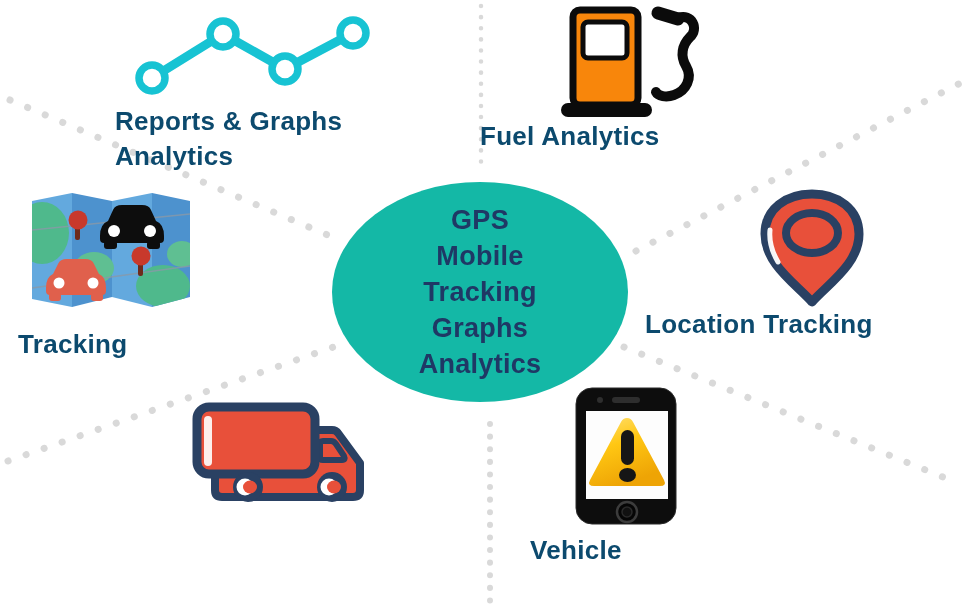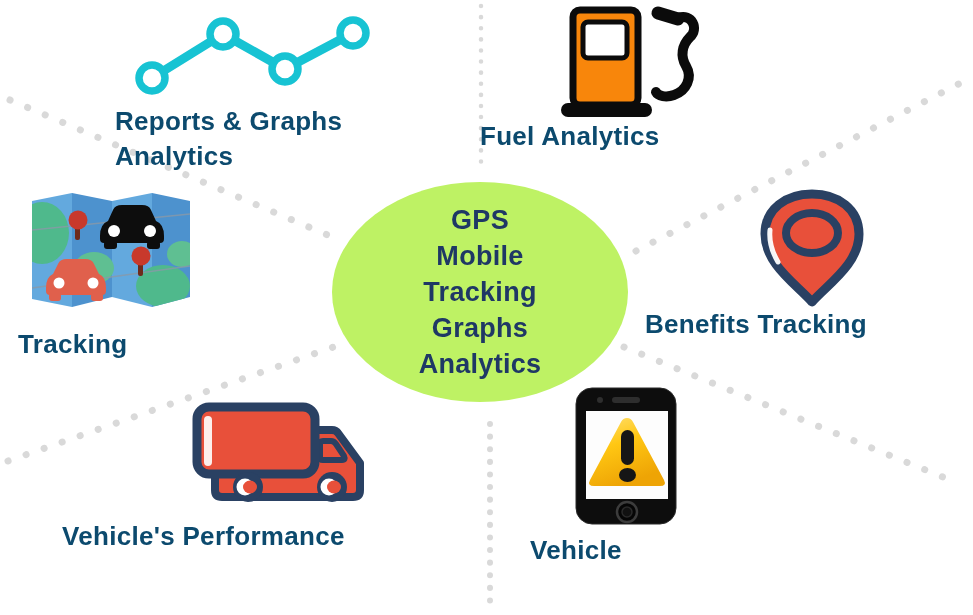--- a/index.html
+++ b/index.html
@@ -7,21 +7,21 @@
     position:relative;width:973px;height:615px;background:#ffffff;
     overflow:hidden;font-family:"Liberation Sans",sans-serif;
   }
   .abs{position:absolute;}
   .label{
     position:absolute;color:#0c4a6e;font-weight:700;font-size:26px;
     line-height:35px;letter-spacing:.3px;white-space:nowrap;
   }
   #center-circle{
     position:absolute;left:332px;top:182px;width:296px;height:220px;
-    background:#bef264;border-radius:50%;
+    background:#14b8a6;border-radius:50%;
     display:flex;flex-direction:column;align-items:center;justify-content:center;
     color:#1F3865;font-weight:700;font-size:27px;line-height:36px;
     text-align:center;letter-spacing:.3px;
   }
 </style>
 </head>
 <body>
 
 <div id="canvas">
 
@@ -152,24 +152,21 @@
 
   <div class="label" style="left:480px;top:119px;width:340px">
     <div>Fuel Analytics</div>
   </div>
 
   <div class="label" style="left:18px;top:327px;width:190px">
     <div>Tracking</div>
   </div>
 
   <div class="label" style="left:645px;top:307px;width:320px">
-    <div>Benefits Tracking</div>
+    <div>Location Tracking</div>
   </div>
 
-  <div class="label" style="left:62px;top:519px;width:385px">
-    <div>Vehicle's Performance</div>
-  </div>
 
   <div class="label" style="left:530px;top:533px;width:375px">
     <div>Vehicle</div>
   </div>
 
 </div>
 
 </body></html>

